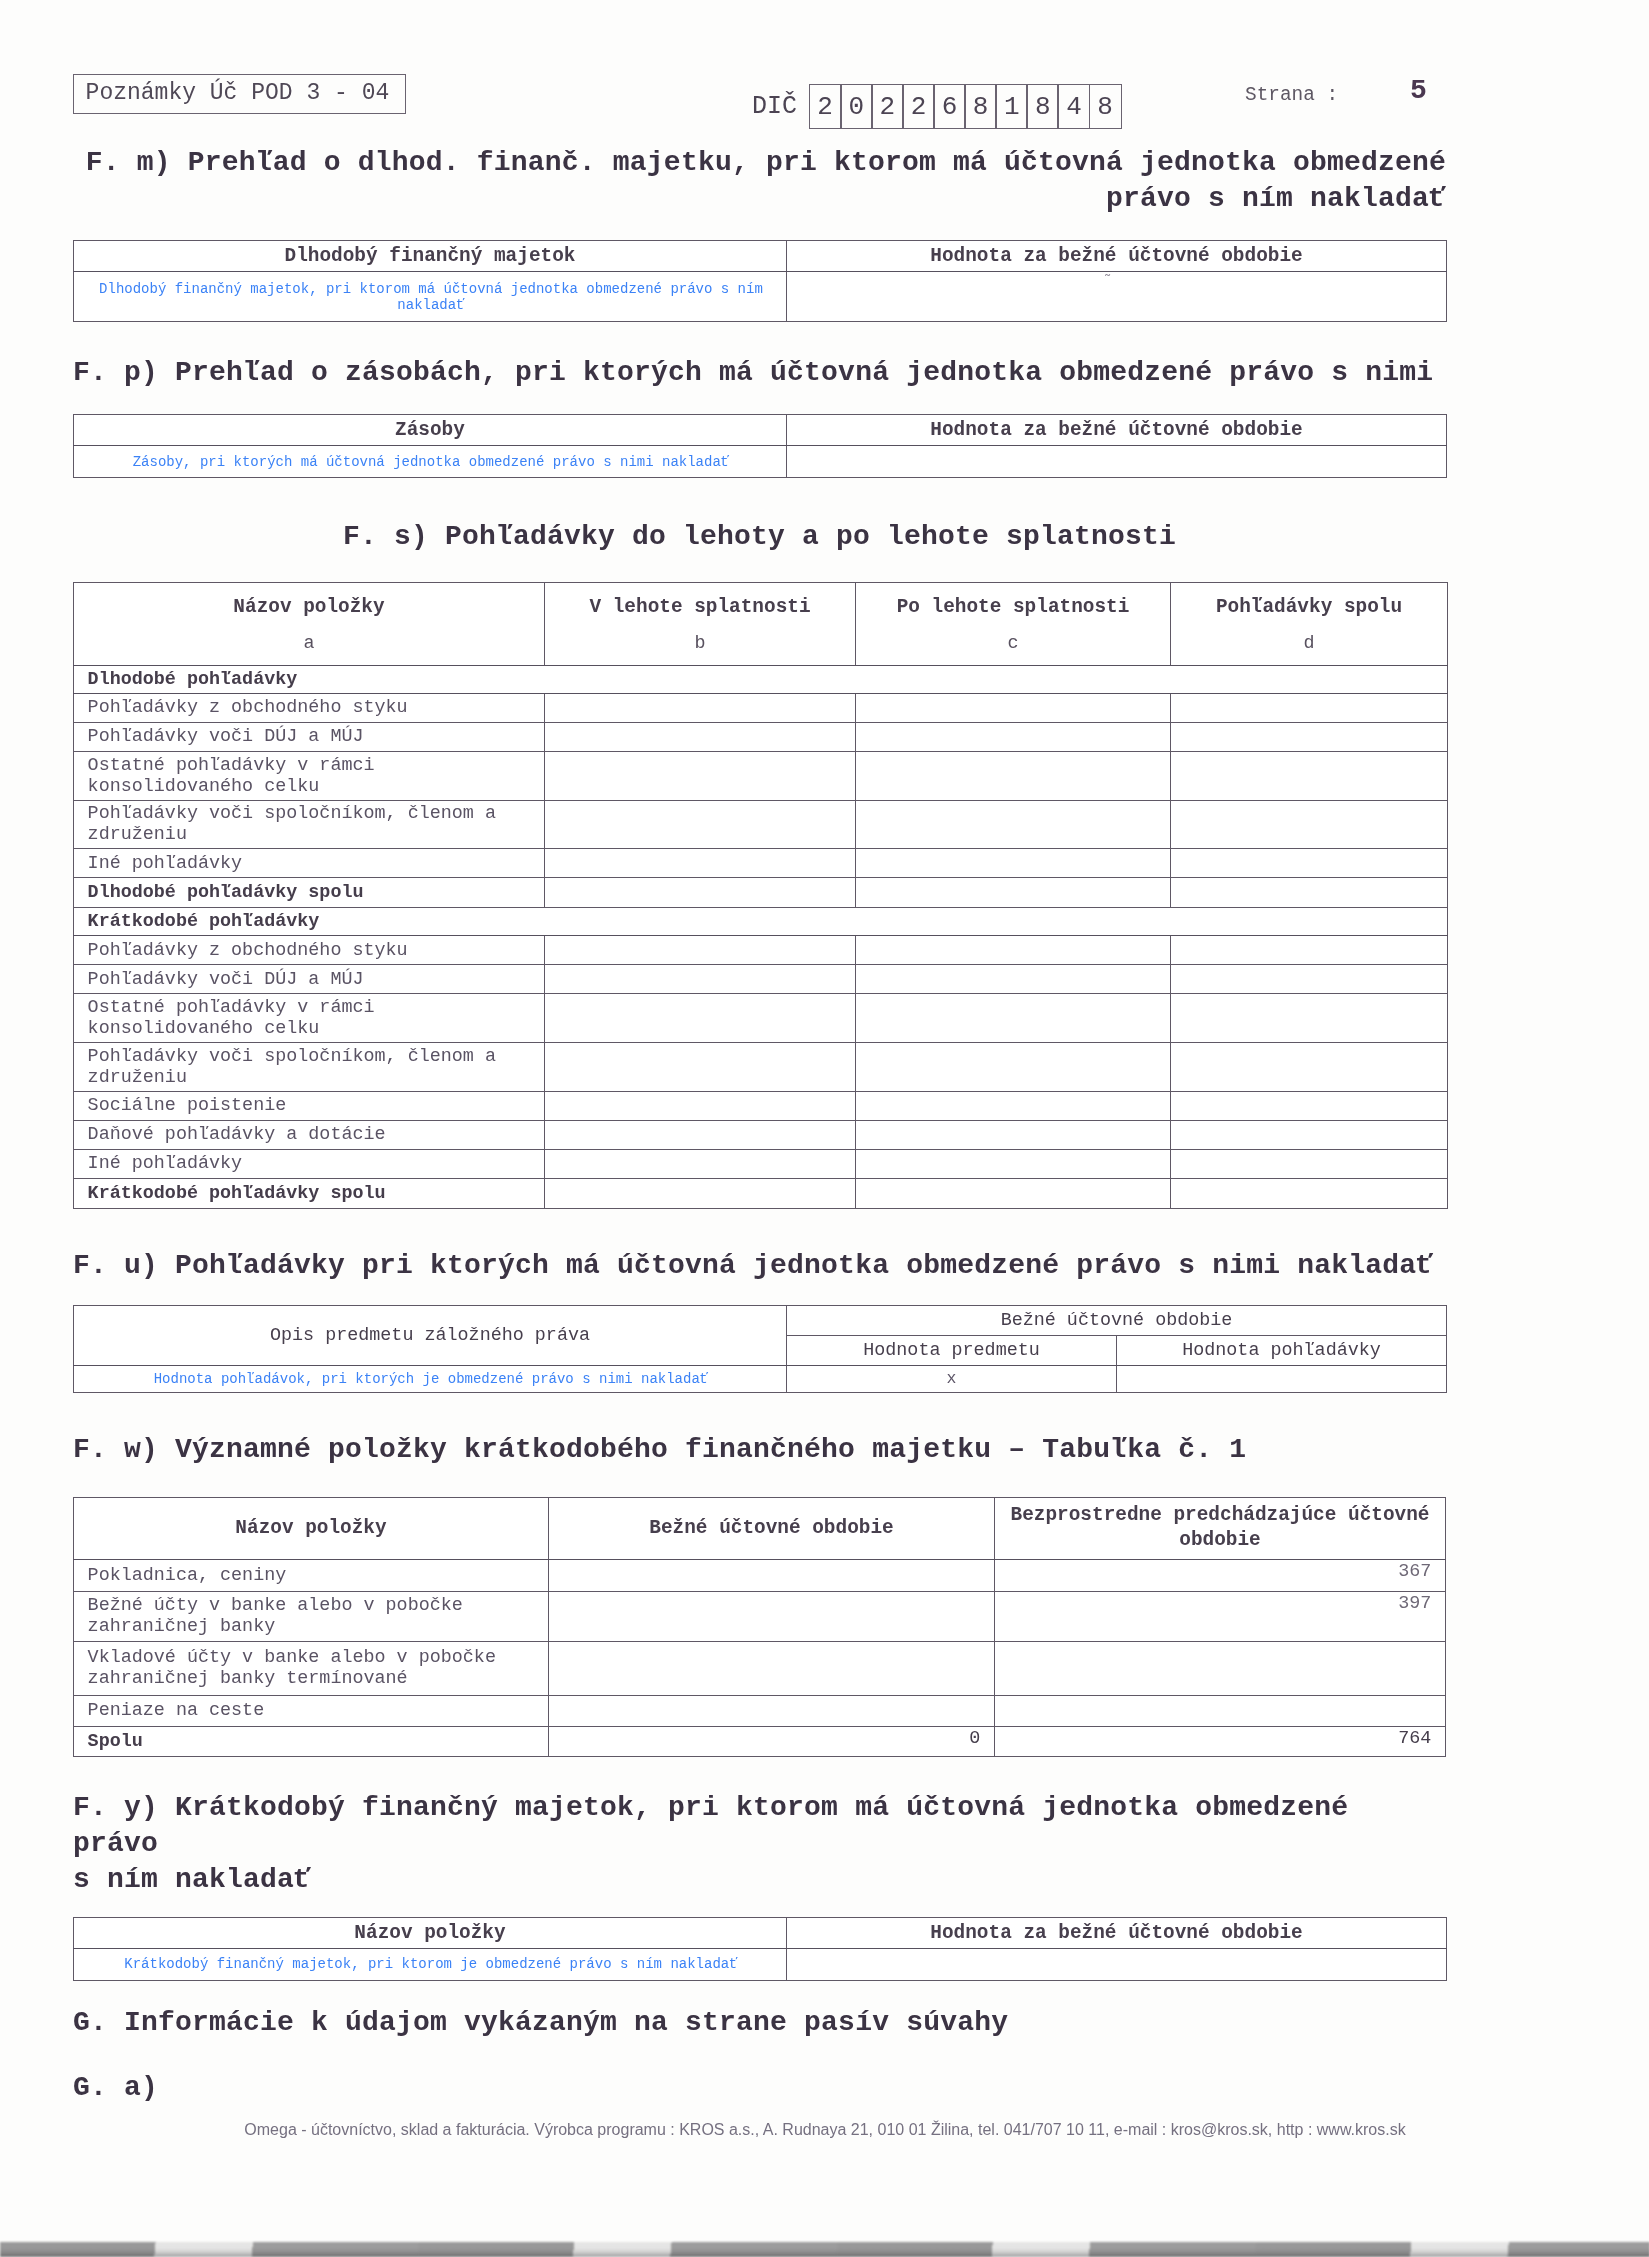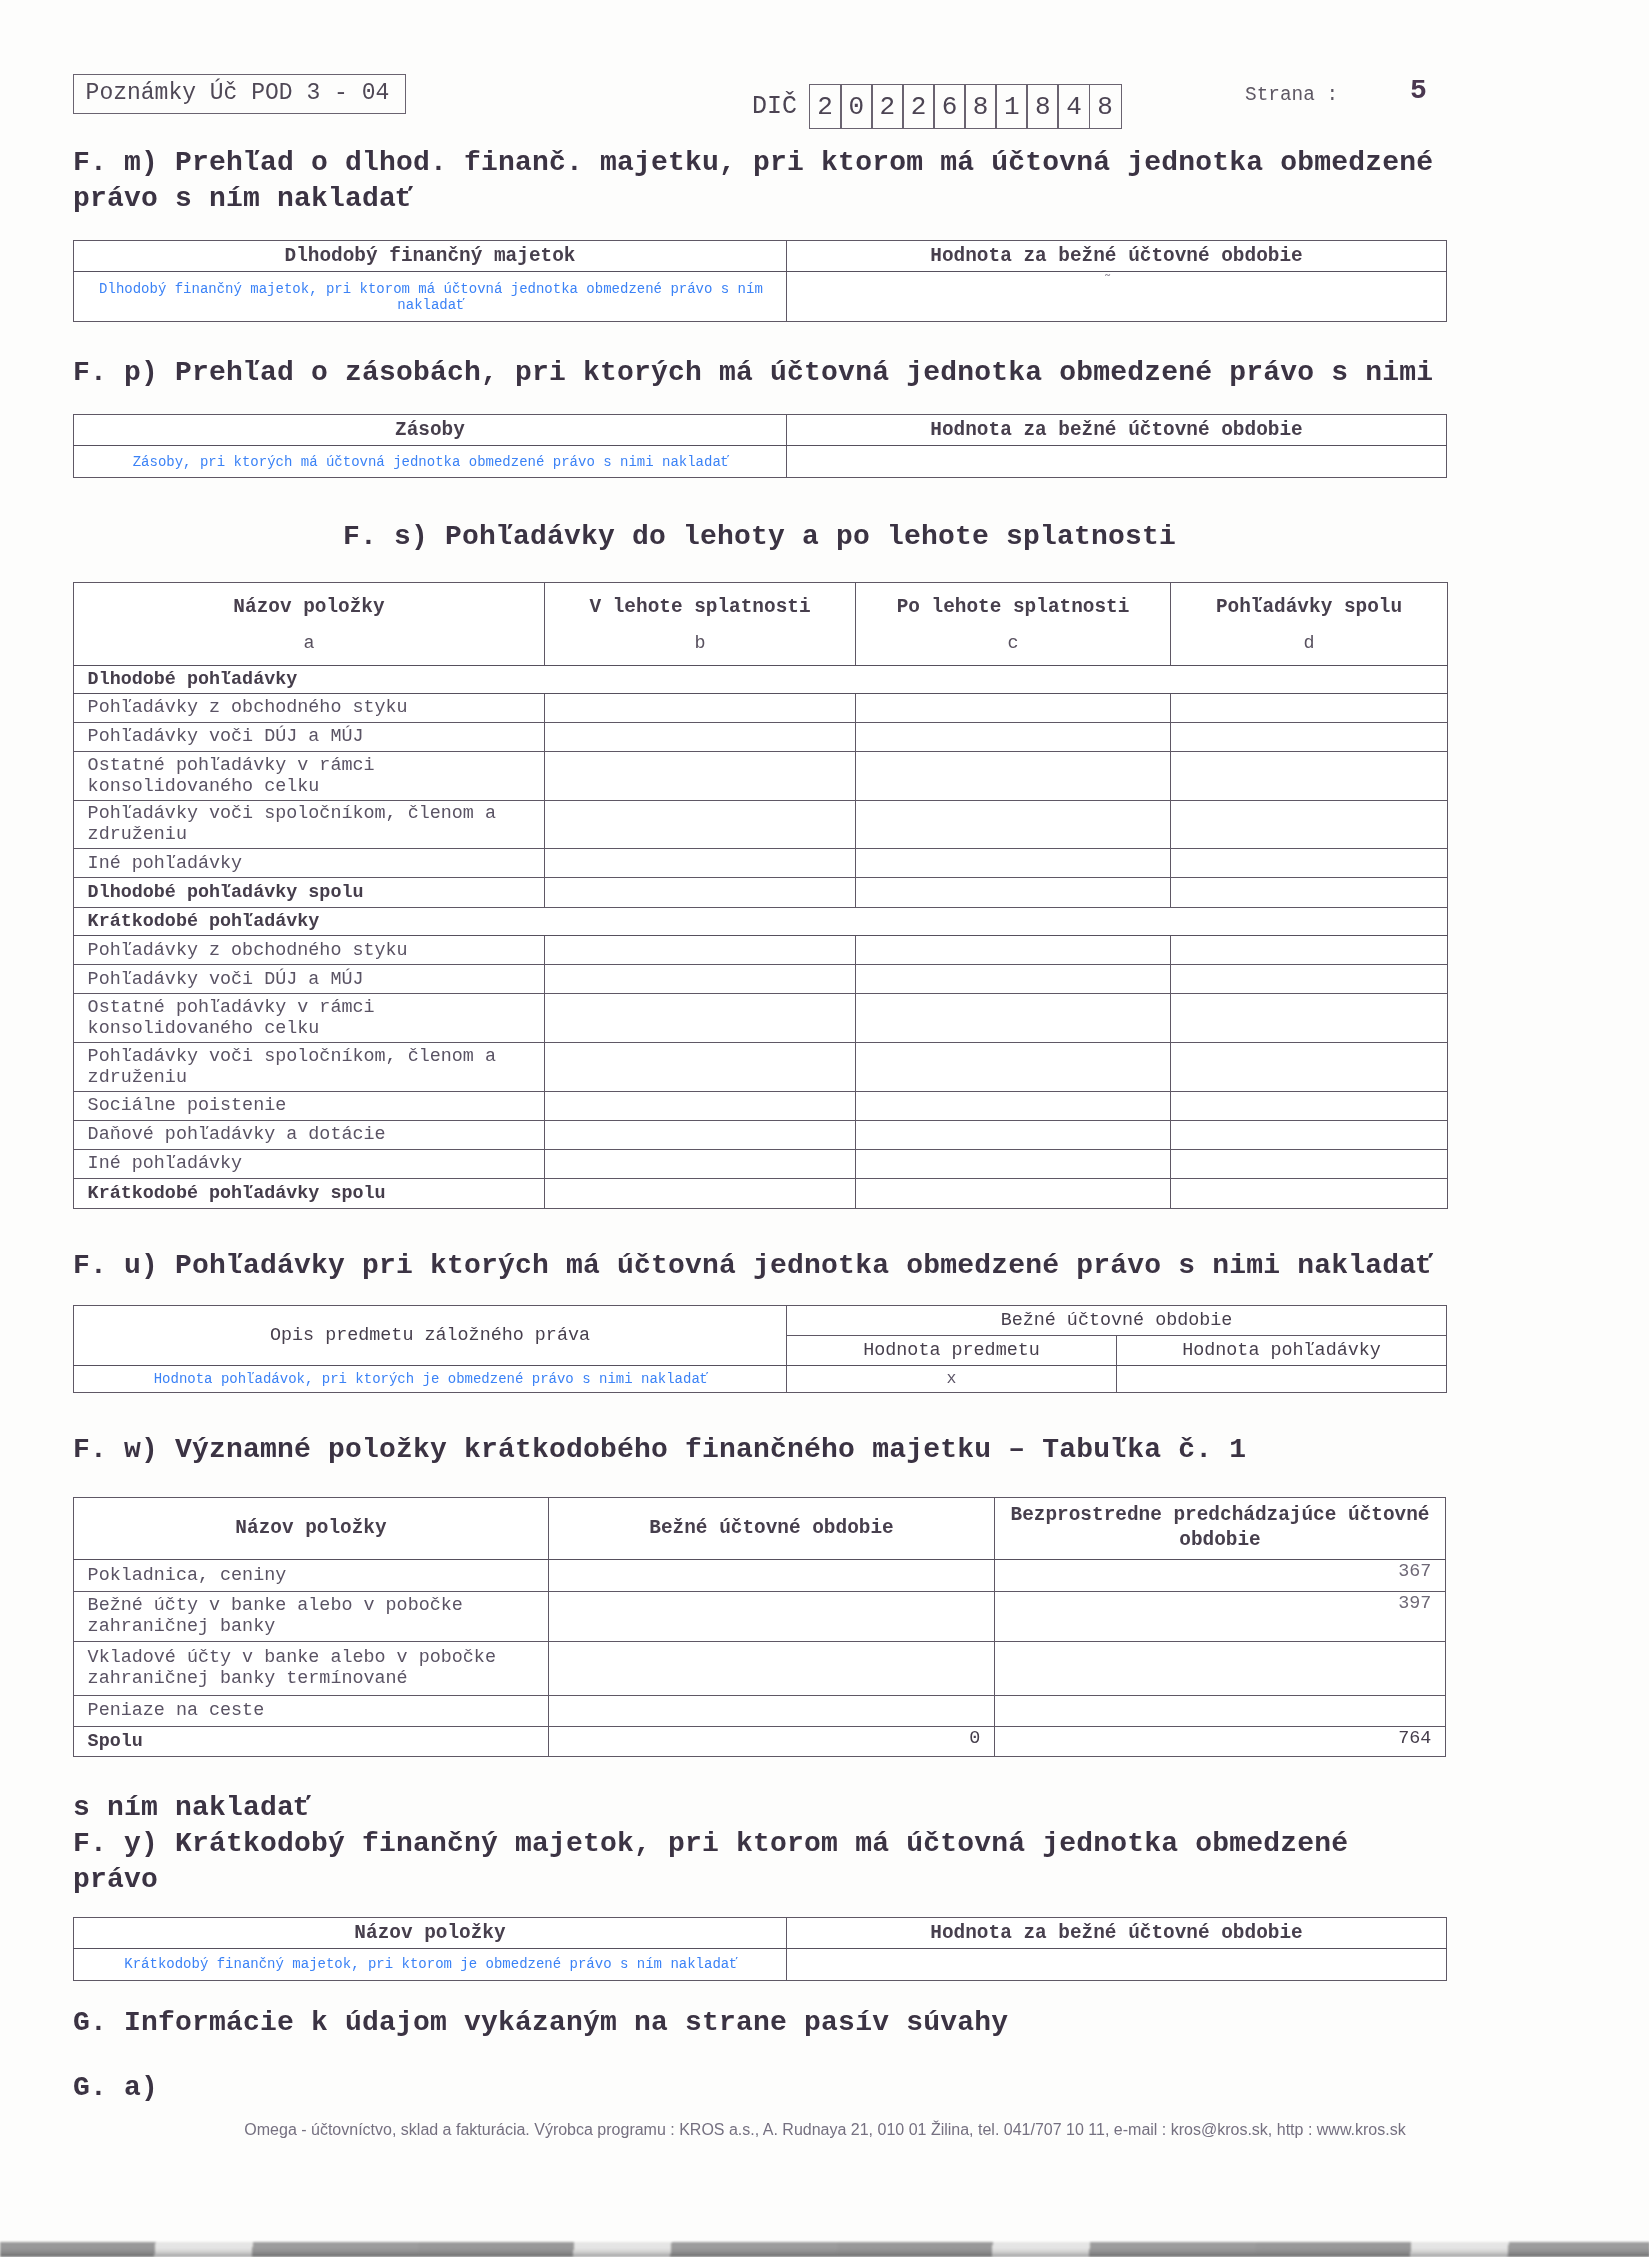--- a/index.html
+++ b/index.html
@@ -27,21 +27,21 @@
     display:flex; align-items:center; justify-content:center;
     font-size:26px; color:#4c4453;
   }
   .dicbox:first-child { margin-left:0; }
   .strana { position:absolute; left:1172px; top:13.6px; font-size:19.4px; color:#5d5763; }
   .pageno { position:absolute; left:1337px; top:4.9px; font-size:28px; font-weight:bold; color:#4a3750; }
 
   
   h2 { font-size:28px; line-height:36px; font-weight:bold; color:#3b3343; letter-spacing:0.2px; }
   h2 .hl { display:block; }
-  .h-fm { margin-top:25px; }
+  .h-fm { margin-top:25px;text-align:right; }
   .h-fp { margin-top:33px; }
   .h-fs { margin-top:41px;text-align:center; }
   .h-fu { margin-top:39px; }
   .h-fw { margin-top:39px; }
   .h-fy { margin-top:33px; }
   .h-g  { margin-top:24px; }
   .h-ga { margin-top:29px; }
 
   
   table { border-collapse:collapse; table-layout:fixed; width:1373px; background:#fff; }
@@ -358,22 +358,22 @@
           </tr>
         <tr class="r-h31 bold">
             <td class="lbl">Spolu</td>
             <td class="val" style="font-weight:normal">0</td>
             <td class="val" style="font-weight:normal">764</td>
           </tr>
       </tbody>
     </table>
 
     <h2 class="h-fy">
+      <span class="hl">F. y) Krátkodobý finančný majetok, pri ktorom má účtovná jednotka obmedzené právo</span>
       <span class="hl">s ním nakladať</span>
-      <span class="hl">F. y) Krátkodobý finančný majetok, pri ktorom má účtovná jednotka obmedzené právo</span>
     </h2>
     <table class="t2 t2-short" style="margin-top:19.4px;">
       <colgroup>
           <col style="width:713px">
           <col style="width:660px">
         </colgroup>
       <thead>
         <tr>
           <th class="thick-b">Názov položky</th>
           <th class="thick-b">Hodnota za bežné účtovné obdobie</th>

